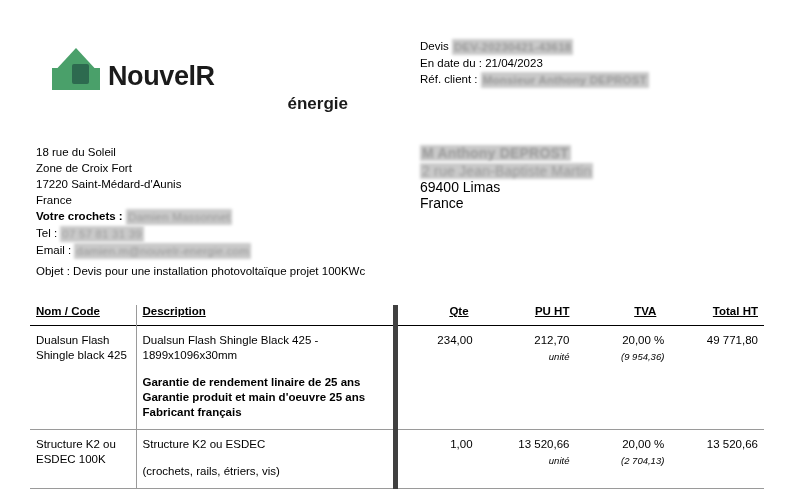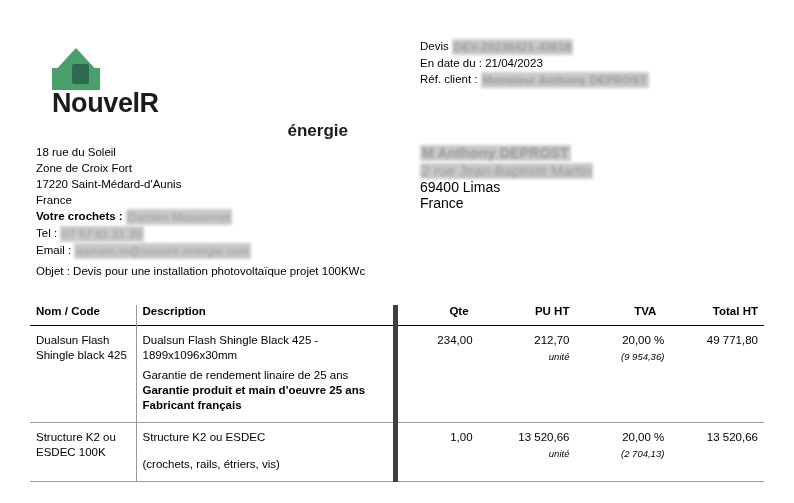--- a/index.html
+++ b/index.html
@@ -24,22 +24,21 @@
 
   
   .logo-block {
     position: absolute;
     left: 52px;
     top: 42px;
     width: 300px;
   }
   .logo-row {
     display: flex;
-    align-items: flex-start;
-    flex-direction: column;
+    align-items: flex-end;
   }
   .logo-mark {
     width: 48px;
     height: 48px;
     position: relative;
     margin-right: 8px;
   }
   .logo-mark .shape-a {
     position: absolute;
     left: 0; top: 6px;
@@ -138,20 +137,21 @@
     width: 734px;
     border-collapse: collapse;
     font-size: 11.5px;
   }
   .table th {
     text-align: left;
     font-weight: bold;
     padding: 0 6px 8px 6px;
     font-size: 11.5px;
     vertical-align: bottom;
+    text-decoration: underline;
   }
   .table thead tr {
     border-bottom: 1.4px solid #000;
   }
   .table tbody tr {
     border-bottom: 1px solid #9a9a9a;
   }
   .table td {
     padding: 7px 6px 9px 6px;
     vertical-align: top;
@@ -169,22 +169,22 @@
   th.col-qte { padding-right: 10px; }
 
   .unit-note {
     font-style: italic;
     font-size: 9.5px;
     color: #000;
     display: block;
     margin-top: 1px;
   }
   .desc-bold {
-    font-weight: normal;
-    margin-top: 5px;
+    font-weight: bold;
+    margin-top: 12px;
     line-height: 15px;
   }
   .desc-gap { margin-top: 12px; }
   .nowrap { white-space: nowrap; }
 </style>
 </head>
 <body>
 
 <div class="page">
 

